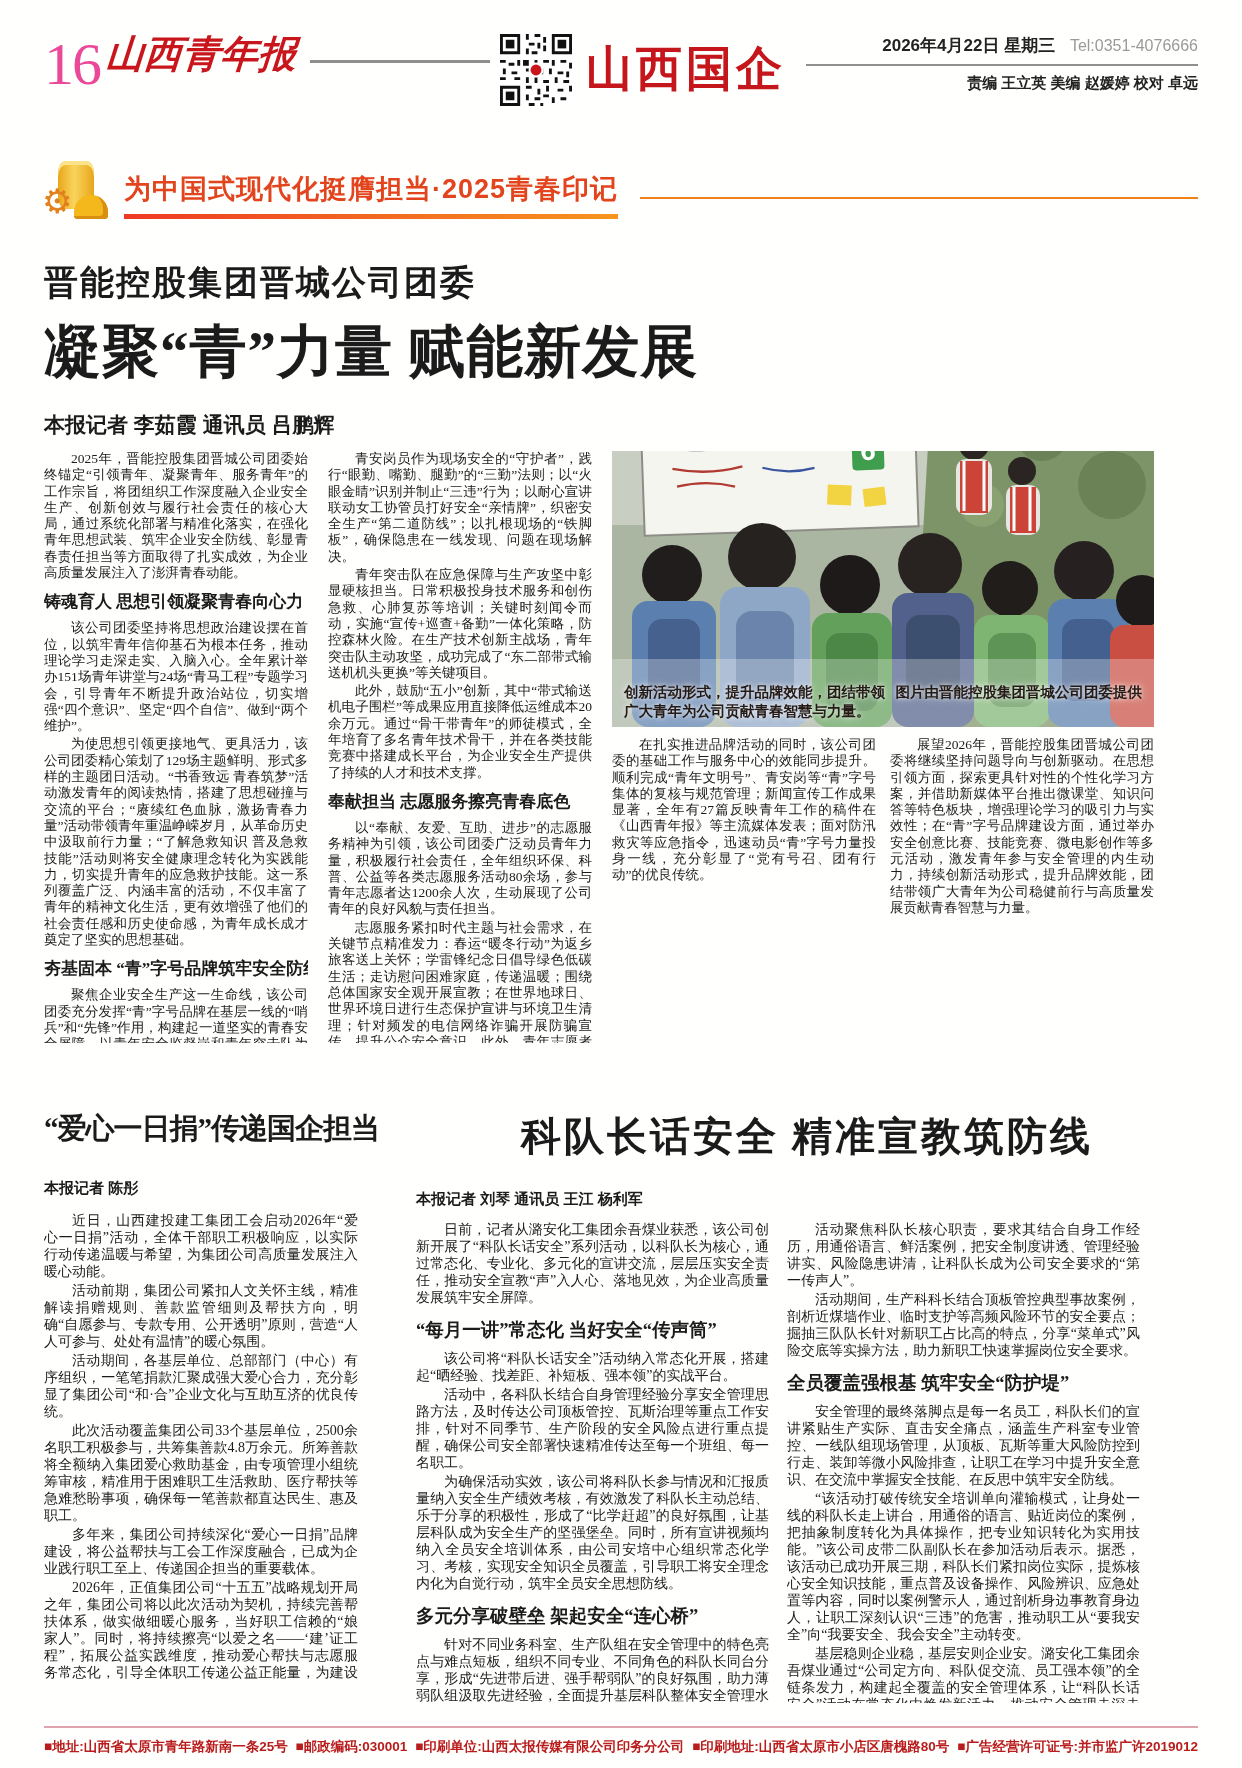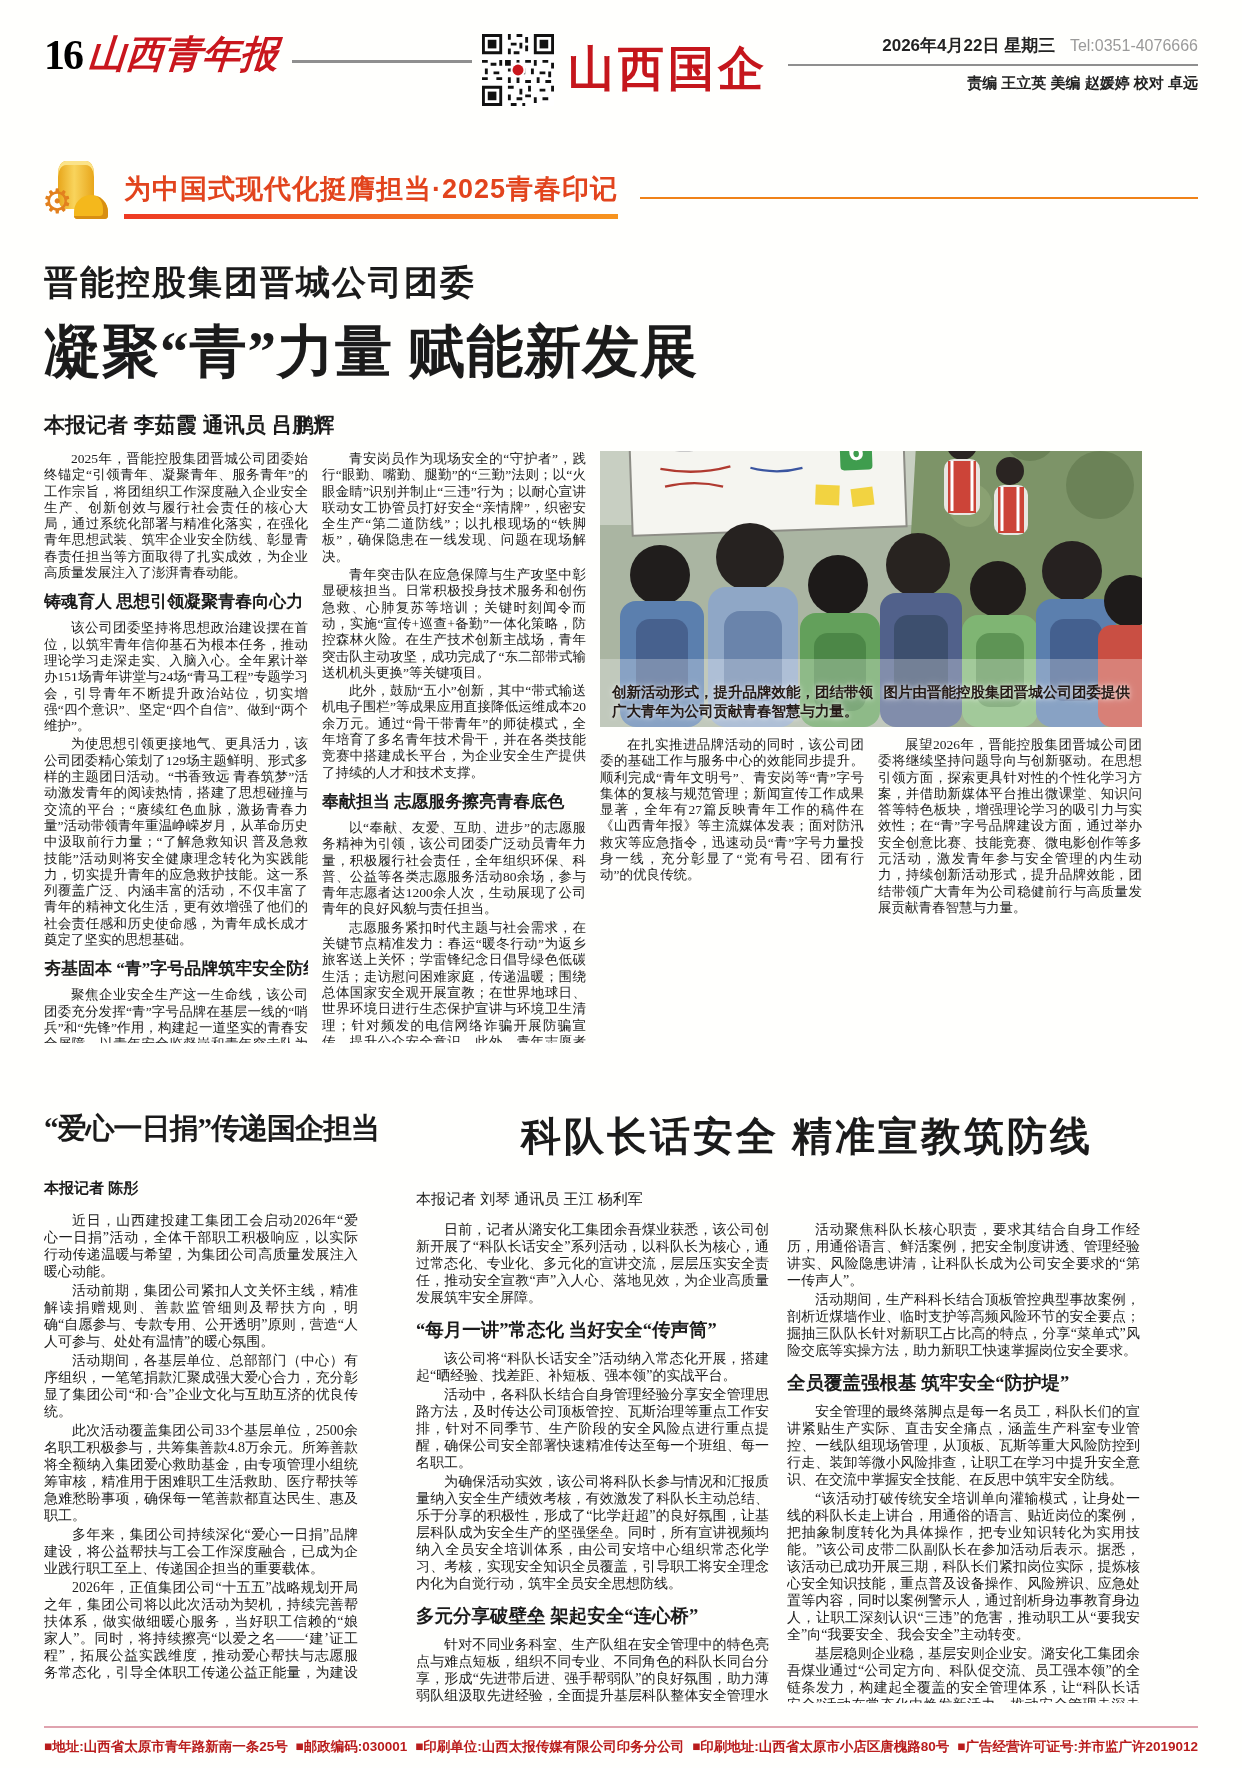--- a/index.html
+++ b/index.html
@@ -3,21 +3,21 @@
 <meta charset="utf-8">
 <style>
   html,body{margin:0;padding:0;background:#e8e8e4;}
   .page{width:1242px;height:1768px;position:relative;background:#fffffd;margin:0 auto;
         font-family:"Liberation Serif","DejaVu Serif",serif;color:#1b1b1b;
         padding:34px 44px 0;box-sizing:border-box;overflow:hidden;}
   .sans{font-family:"Liberation Sans","DejaVu Sans",sans-serif;}
 
   
   .header{display:flex;align-items:flex-start;height:96px;}
-  .page-num{font-size:42px;font-weight:700;color:#000000;line-height:1;letter-spacing:-2px;}
+  .page-num{font-size:60px;font-weight:400;color:#ec4899;line-height:1;letter-spacing:-2px;}
   .masthead{font-size:38px;font-weight:900;font-style:italic;color:#c9161d;line-height:1.1;
             margin-left:6px;transform:skewX(-4deg);white-space:nowrap;}
   .rule-left{flex:0 0 180px;height:3px;background:#8f8f8f;margin:26px 10px 0 14px;}
   .qr{width:72px;height:72px;flex:none;margin-top:0px;position:relative;}
   .section-title{font-size:46px;font-weight:900;color:#c5161c;margin:4px 0 0 14px;
                  letter-spacing:4px;white-space:nowrap;transform:scaleY(1.04);}
   .header-right{flex:1;margin-left:20px;}
   .date-row{text-align:right;font-size:17px;font-weight:bold;color:#222;white-space:nowrap;}
   .date-row .tel{color:#9a9a9a;font-weight:normal;font-size:16px;margin-left:10px;}
   .rule-right{height:2px;background:#8f8f8f;margin:7px 0 8px;}
@@ -34,21 +34,21 @@
   .banner-label-wrap{margin-left:14px;}
   .banner-label{font-size:27px;font-weight:900;color:#e2441d;letter-spacing:1px;white-space:nowrap;
                 font-family:"Liberation Sans","DejaVu Sans",sans-serif;}
   .banner-underline{height:5px;margin-top:7px;background:linear-gradient(90deg,#ee3a23,#f7941e);}
   .banner-line{flex:1;height:2px;background:#f08218;margin-left:22px;margin-top:6px;}
 
   
   .kicker{font-size:34px;font-weight:900;margin-top:26px;letter-spacing:2px;}
   .headline{font-size:57px;font-weight:900;margin-top:8px;letter-spacing:1px;white-space:nowrap;}
   .byline{font-size:21px;font-weight:bold;margin:20px 0 12px;}
-  .main-body{display:flex;gap:14px;height:592px;overflow:hidden;}
+  .main-body{display:flex;gap:20px;height:592px;overflow:hidden;}
   .col{width:264px;flex:none;overflow:hidden;}
   .para{margin:0 0 2px;text-indent:2em;font-size:13.5px;line-height:16.3px;text-align:justify;}
   .subhead{font-weight:900;font-size:17px;margin:9px 0 7px;white-space:nowrap;overflow:hidden;}
   .right-wrap{width:542px;flex:none;display:flex;flex-direction:column;}
   .photo-box{height:352px;margin-top:-76px;position:relative;flex:none;background:#9aa893;}
   .photo-box svg{display:block;}
   .photo-caption{position:absolute;left:12px;right:12px;bottom:6px;z-index:3;
                  font-size:14.5px;line-height:19px;font-weight:bold;color:#241a16;
                  text-shadow:0 0 4px rgba(255,255,255,.7),0 0 8px rgba(255,255,255,.5);}
   .photo-caption .cap-text{text-indent:2em;display:inline;}
@@ -57,21 +57,21 @@
 
   
   .bottom{display:flex;gap:58px;margin-top:66px;}
   .bl{width:314px;flex:none;}
   .bl-headline{font-size:29px;font-weight:900;white-space:nowrap;letter-spacing:-1px;}
   .bl-byline{font-size:15px;font-weight:bold;margin:30px 0 14px;}
   .bl-body{height:470px;overflow:hidden;}
   .bl-body .para,.br-col .para{font-size:14px;line-height:17px;}
   .br{flex:1;}
   .br-headline{font-size:40px;font-weight:900;text-align:center;letter-spacing:3px;white-space:nowrap;}
-  .br-byline{font-size:15px;font-weight:normal;margin:26px 0 12px;}
+  .br-byline{font-size:15px;font-weight:bold;margin:26px 0 12px;}
   .br-cols{display:flex;gap:18px;height:482px;overflow:hidden;}
   .br-col{width:353px;flex:none;overflow:hidden;}
   .br-col .subhead{font-size:18.5px;margin:11px 0 8px;}
 
   
   .footer{position:absolute;left:44px;right:44px;bottom:12px;}
   .footer-rule{height:2px;background:#dfa3ae;}
   .footer-items{display:flex;justify-content:space-between;margin-top:10px;
                 font-size:13.5px;font-weight:bold;color:#b91c1c;white-space:nowrap;}
 </style>

